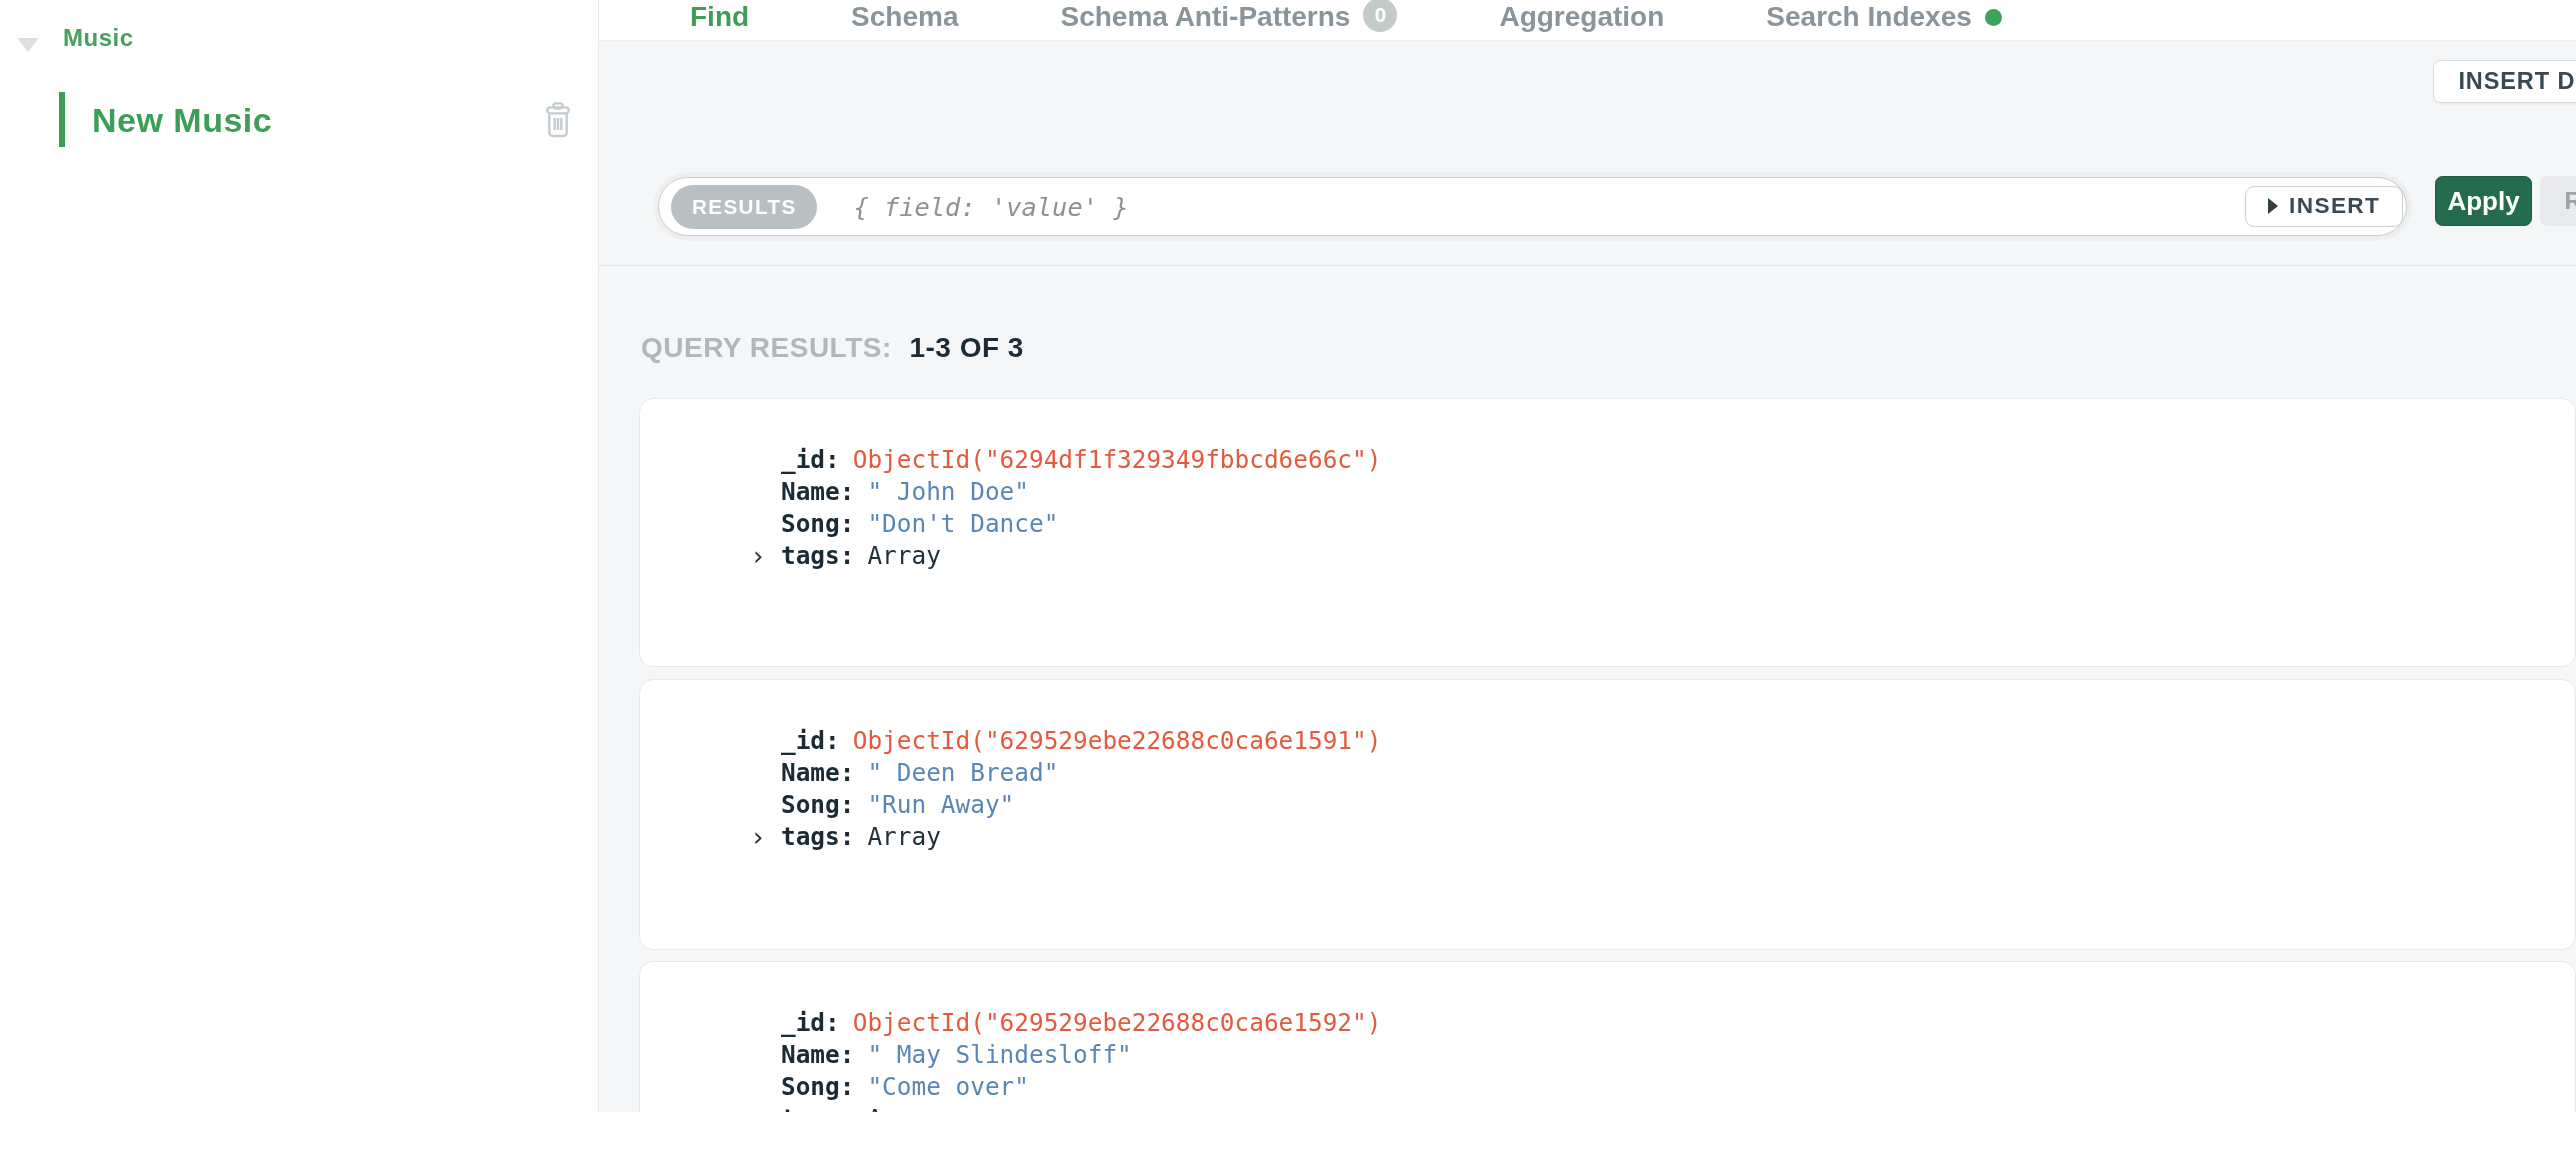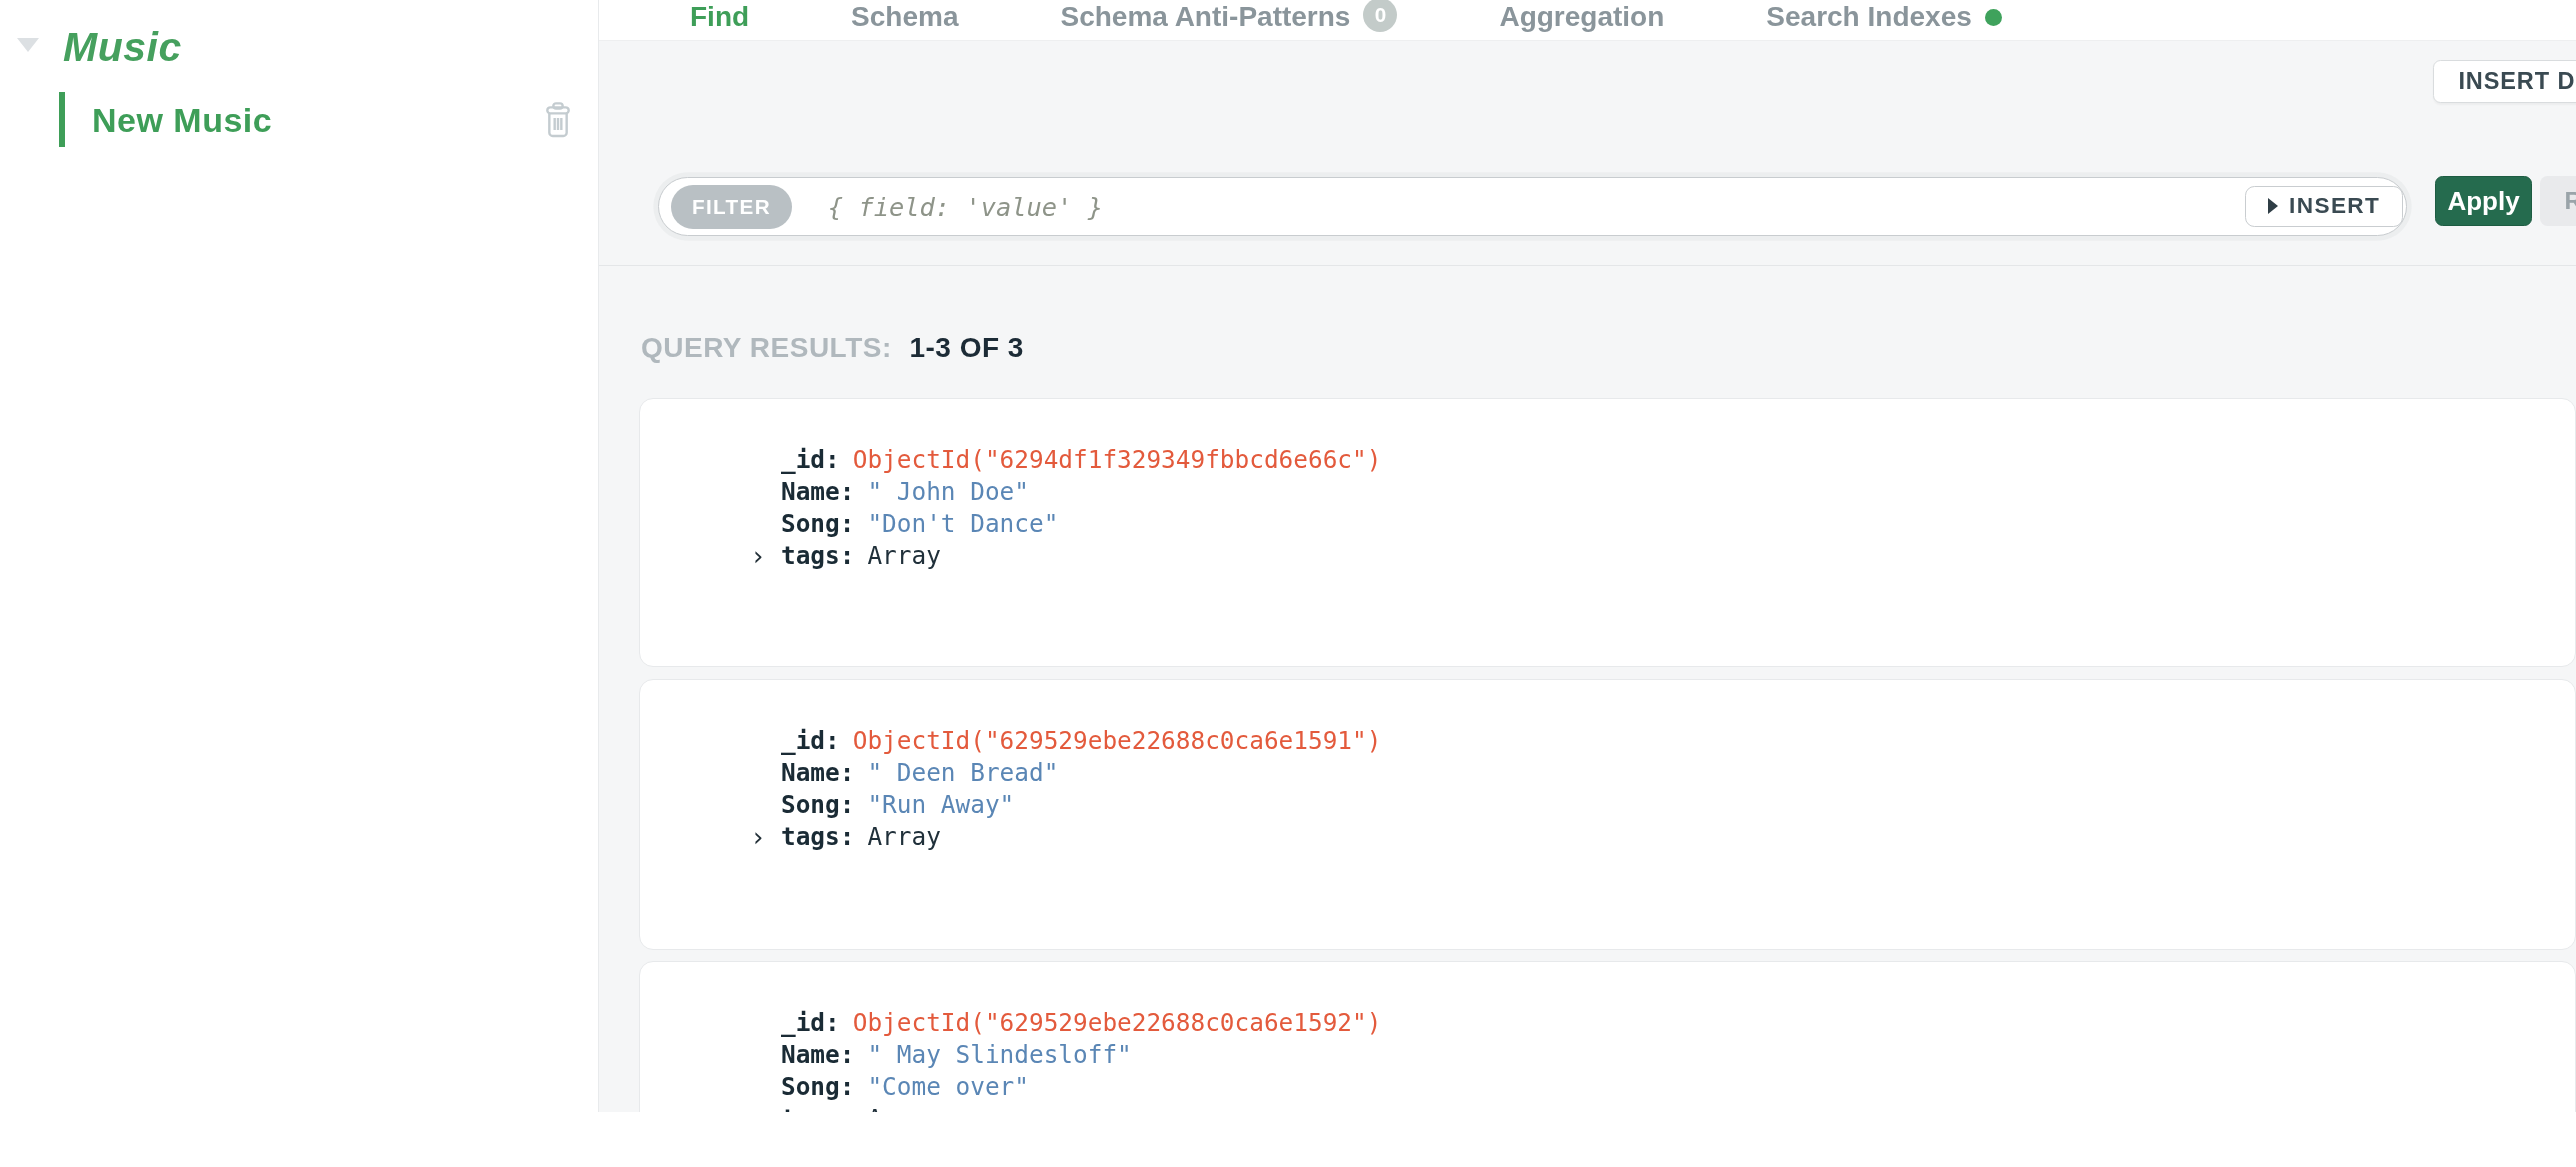--- a/index.html
+++ b/index.html
@@ -19,21 +19,21 @@
     position:absolute; left:0; top:22.6px; width:100%; height:45px;
     display:flex; align-items:center; cursor:pointer;
   }
   .caret-down {
     position:absolute; left:17px; top:15px; width:0; height:0;
     border-left:11.3px solid transparent; border-right:11.3px solid transparent;
     border-top:14px solid #DCE0E3;
   }
   .db-name {
     position:absolute; left:63px; top:1.9px;
-    font-size:41px; font-weight:700; color:#46A05E; letter-spacing:0.5px;font-style:italic;
+    font-size:24px; font-weight:700; color:#46A05E; letter-spacing:0.5px;
   }
   .coll-row {
     position:absolute; left:0; top:92px; width:100%; height:55px; cursor:pointer;
   }
   .coll-active-bar {
     position:absolute; left:59px; top:0; width:5.6px; height:55px; background:#3E9E58;
   }
   .coll-name {
     position:absolute; left:92px; top:8.5px;
     font-size:34px; font-weight:700; color:#3E9E58; letter-spacing:0.5px;
@@ -202,21 +202,21 @@
         <span class="tab-dot"></span>
       </div>
     </div>
 
     <div class="toolbar">
       <div class="insert-btn">
         <span>INSERT DOCU</span>
       </div>
 
       <div class="filter-bar">
-        <span class="filter-badge">FILTER</span>
+        <span class="filter-badge">RESULTS</span>
         <input class="filter-input" type="text" placeholder="{ field: 'value' }" style="">
         <div class="options-btn">
           <span class="tri-right"></span>
           <span>INSERT</span>
         </div>
       </div>
 
       <div class="apply-btn">
         <span>Apply</span>
       </div>

